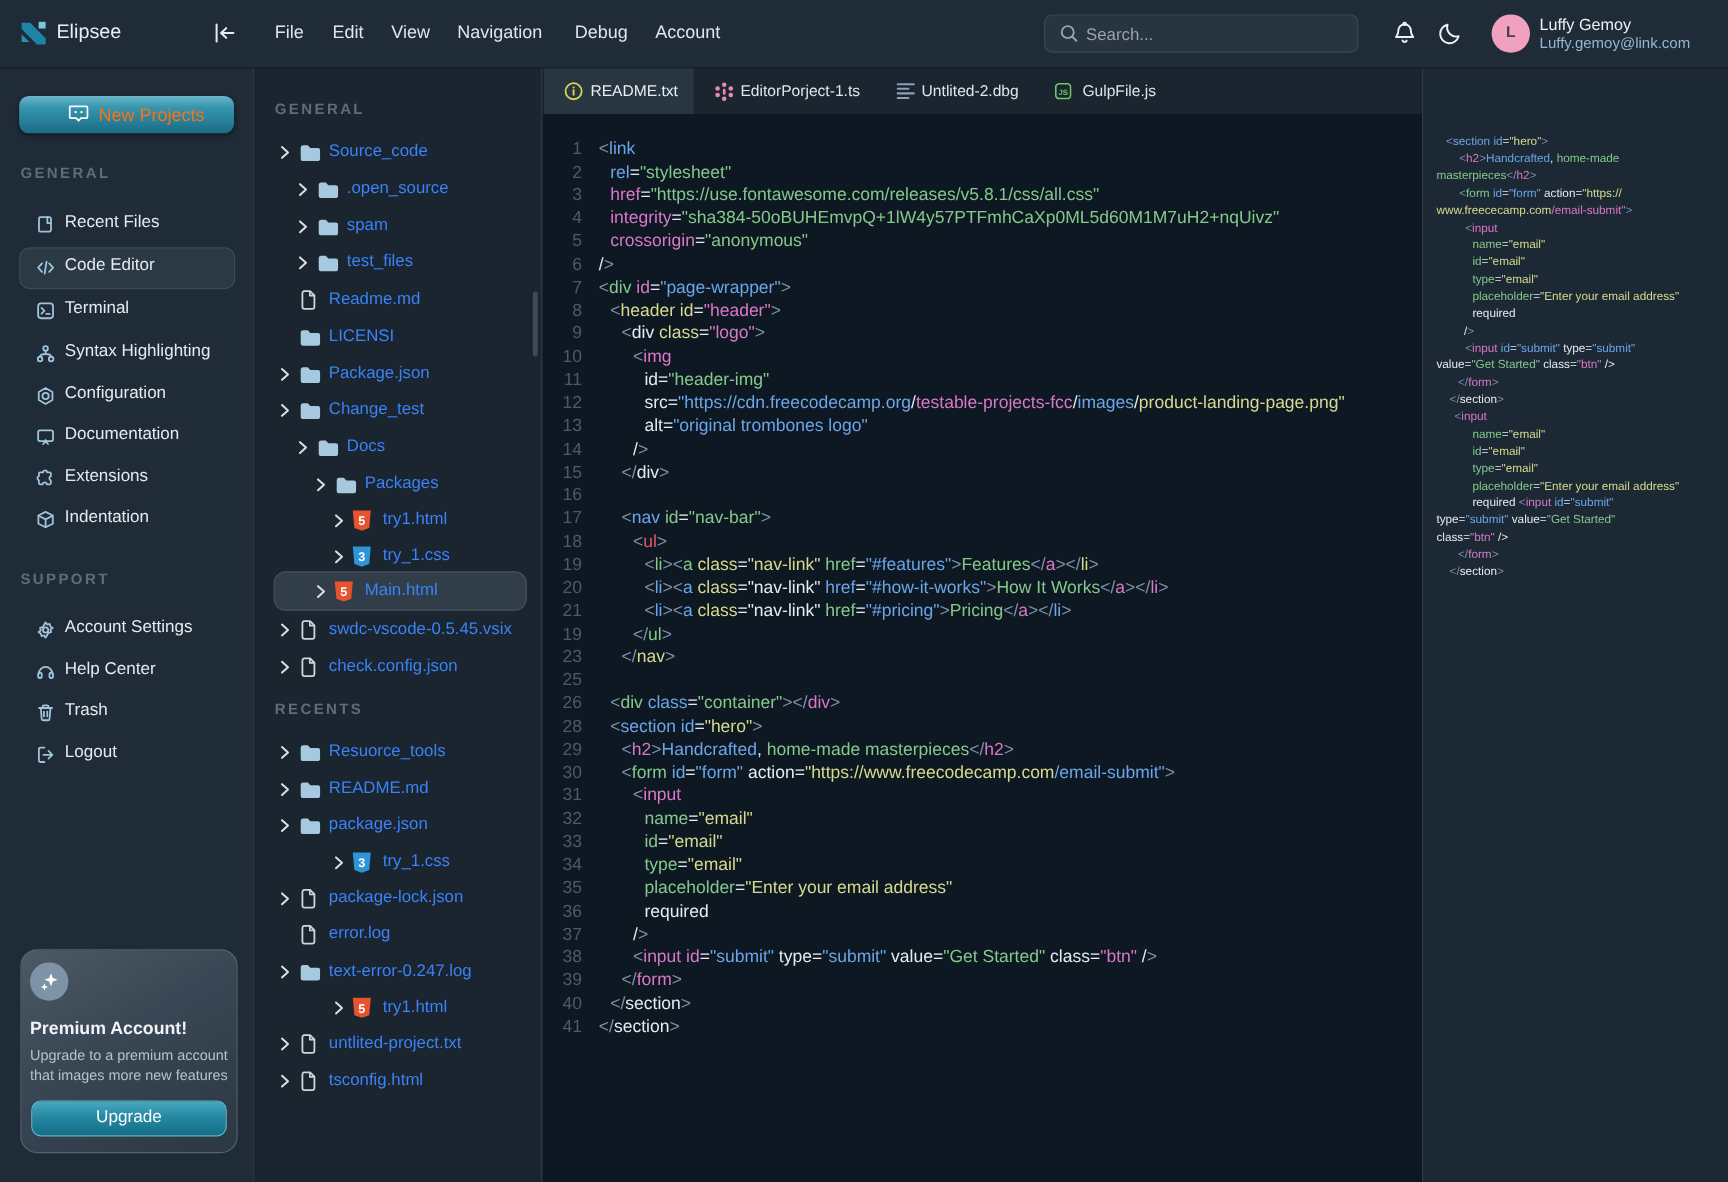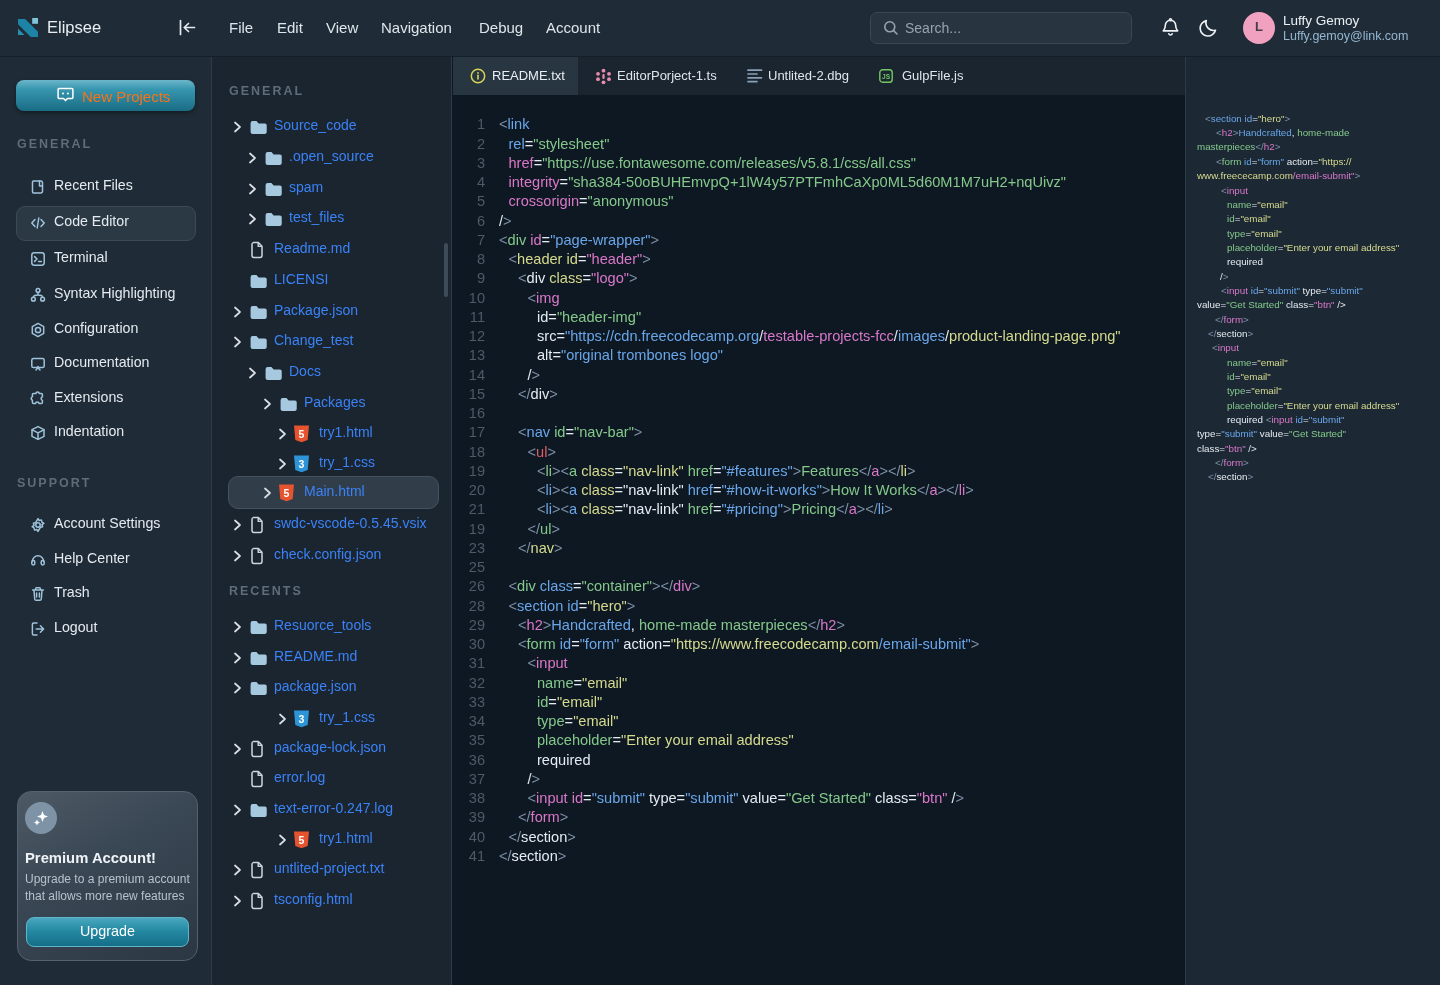--- a/index.html
+++ b/index.html
@@ -132,21 +132,21 @@
     <span class="abs nvt" style="left:54px;top:562px">Logout</span>
   <span class="lbl" style="left:17px;top:419px">SUPPORT</span>
   <div class="abs" style="left:17px;top:734px;width:181px;height:170px;border-radius:14px;background:linear-gradient(150deg,#4d5a66 0%,#3a4754 40%,#2b3844 100%);border:1px solid #55626e"></div>
   <div class="abs" style="left:25px;top:745px;width:32px;height:32px;border-radius:50%;background:#7e93a5"></div>
   <svg class="abs" style="left:29px;top:749px" width="24" height="24" viewBox="0 0 24 24">
     <path d="M13.5 5 l1.5 4 4 1.5 -4 1.5 -1.5 4 -1.5-4 -4-1.5 4-1.5 z" fill="#fff"></path>
     <path d="M8 13.5 l.9 2.1 2.1.9 -2.1.9 -.9 2.1 -.9-2.1 -2.1-.9 2.1-.9 z" fill="#fff"></path>
   </svg>
   <span class="abs" style="left:25px;top:793px;font-size:14.8px;font-weight:bold;color:#eff3f7">Premium Account!</span>
   <span class="abs" style="left:25px;top:815px;font-size:12px;color:#b6c2cc">Upgrade to a premium account</span>
-  <span class="abs" style="left:25px;top:832px;font-size:12px;color:#b6c2cc">that allows more new features</span>
+  <span class="abs" style="left:25px;top:832px;font-size:12px;color:#b6c2cc">that images more new features</span>
   <div class="abs" style="left:26px;top:860px;width:163px;height:30px;border-radius:8px;background:linear-gradient(180deg,#49a8bf 0%,#2589a3 45%,#156e87 100%);border:1px solid #5fb6ca"></div>
   <span class="abs" style="left:80px;top:866px;font-size:14.3px;color:#fff">Upgrade</span>
 </div>
 
 <div id="explorer">
   <span class="lbl" style="left:17px;top:27px">GENERAL</span>
   <span class="lbl" style="left:17px;top:527px">RECENTS</span>
   <div class="abs" style="left:232px;top:186px;width:4px;height:54px;border-radius:2px;background:#3e4b58"></div>
   <div class="abs sel" style="left:16px;top:419px;width:211px;height:33px"></div>
 <svg class="abs" style="left:21px;top:64px" width="9" height="12" viewBox="0 0 9 12">

